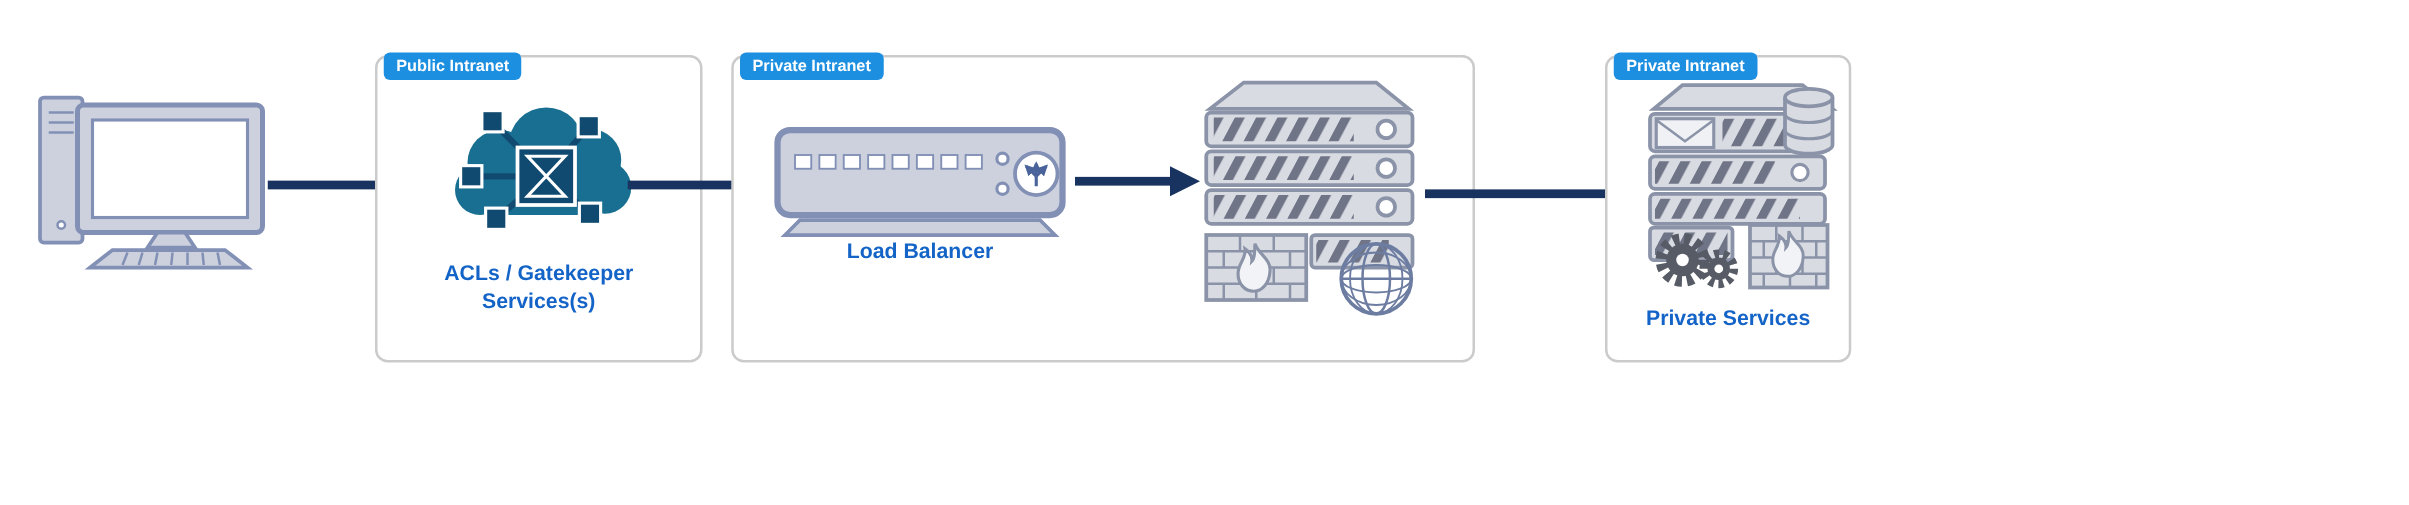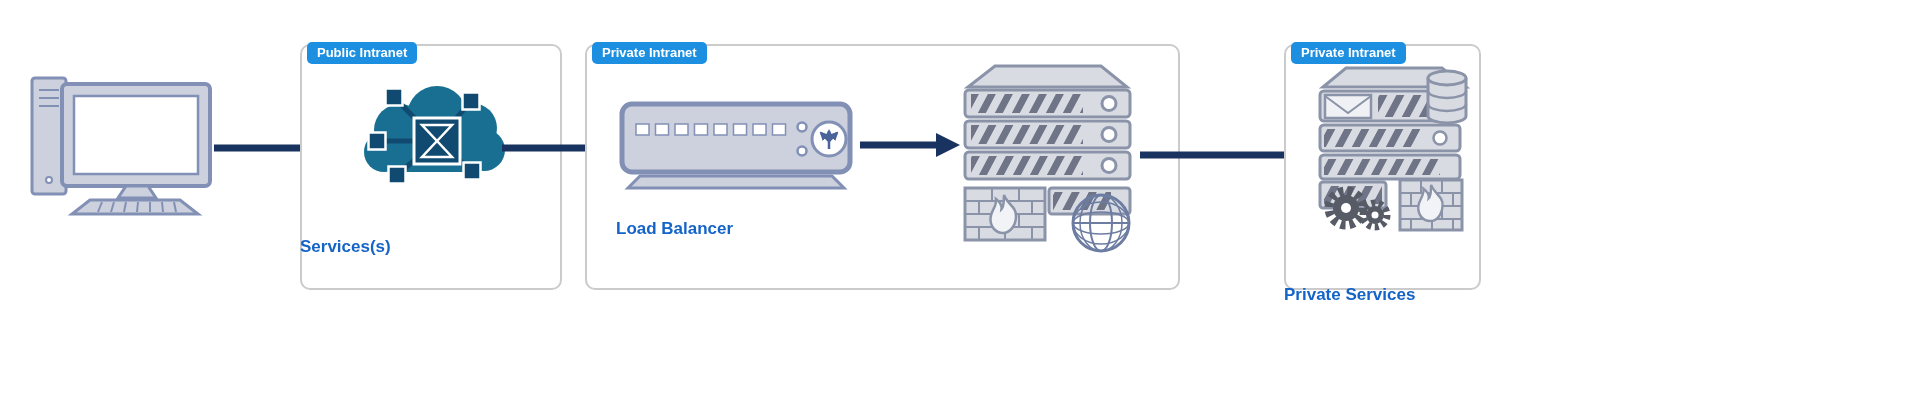--- a/index.html
+++ b/index.html
@@ -4,21 +4,21 @@
 <style>
   * { margin:0; padding:0; box-sizing:border-box; }
   html,body { background:#ffffff; }
   body { font-family:"Liberation Sans", sans-serif; }
   .canvas { position:relative; width:1927px; height:404px; background:#ffffff; overflow:hidden; }
 
   .zone { position:absolute; border:2px solid var(--zone_border,#cbcbcb); border-radius:10px; background:#ffffff; }
   .zone-tag { position:absolute; top:-4px; left:5px; background:var(--tag_blue,#1d8fe1); color:#ffffff;
               font-size:13px; font-weight:bold; padding:3px 10px 4px; border-radius:5px; white-space:nowrap; }
   .caption { position:absolute; color:var(--caption_blue,#1464c8); font-weight:bold; font-size:17px;
-             line-height:22px;margin-top:28px; }
+             text-align:center; line-height:22px; }
   .icon { position:absolute; }
   .arrow { position:absolute; }
 
   
   .sf{fill:var(--server_fill,#d8dbe2);} .ss{stroke:var(--server_stroke,#8a93a8);}
   .df{fill:var(--device_fill,#ccd1dd);} .ds{stroke:var(--device_stroke,#8290b6);}
   .wf{fill:#ffffff;}
   .cloud{fill:var(--cloud_teal,#196f91);}
   .node{fill:var(--node_navy,#114a70);stroke:#ffffff;}
   .nln{stroke:var(--node_navy,#114a70);}
@@ -87,20 +87,21 @@
       <rect x="16.5" y="64.5" width="17" height="17" class="node" stroke-width="2.5"></rect>
       <rect x="36.5" y="98.5" width="17" height="17" class="node" stroke-width="2.5"></rect>
       <rect x="111.5" y="94.5" width="17" height="17" class="node" stroke-width="2.5"></rect>
       <rect x="62" y="50" width="46" height="46" class="node" stroke-width="3"></rect>
       <path d="M70,57 L100,57 L85,73 Z" fill="none" stroke="#ffffff" stroke-width="2.5"></path>
       <path d="M70,89 L100,89 L85,73 Z" fill="none" stroke="#ffffff" stroke-width="2.5"></path>
     </g>
   </svg>
 
   <div class="caption" style="left:300px;top:208px;width:262px">
+    <div>ACLs / Gatekeeper</div>
     <div>Services(s)</div>
   </div>
 
   <svg class="arrow" style="left:502px;top:135px" width="122" height="26" viewBox="0 0 122 26">
     <rect x="0" y="9.5" width="100" height="7" class="arr"></rect>
     <polygon points="98,1 122,13 98,25" class="arr"></polygon>
   </svg>
 
   <div class="zone" style="left:585px;top:44px;width:595px;height:246px">
     <div class="zone-tag">Private Intranet</div>
@@ -259,15 +260,15 @@
       <line x1="141" y1="131" x2="141" y2="144" class="ss" stroke-width="2"></line>
       <line x1="109" y1="144" x2="109" y2="157" class="ss" stroke-width="2"></line>
       <line x1="130" y1="144" x2="130" y2="157" class="ss" stroke-width="2"></line>
       <line x1="99" y1="157" x2="99" y2="168" class="ss" stroke-width="2"></line>
       <line x1="120" y1="157" x2="120" y2="168" class="ss" stroke-width="2"></line>
       <line x1="141" y1="157" x2="141" y2="168" class="ss" stroke-width="2"></line>
       <path transform="translate(102,122) scale(0.95)" d="M18,1 C21,10 31,13 30,23 C29.5,32 24,39 17,39 C10,39 4,33 4.5,24 C5,16 11,13 10,5 C14,8 16,11 15.5,15 C18.5,12 17.5,6 18,1 Z" fill="#f2f3f6" class="ss" stroke-width="2.5"></path>
     </g>
   </svg>
 
-  <div class="caption" style="left:1284px;top:256px;width:197px">Private Services</div>
+  <div class="caption" style="left:1284px;top:244px;width:197px">Private Services</div>
 
 </div>
 
 </body></html>

